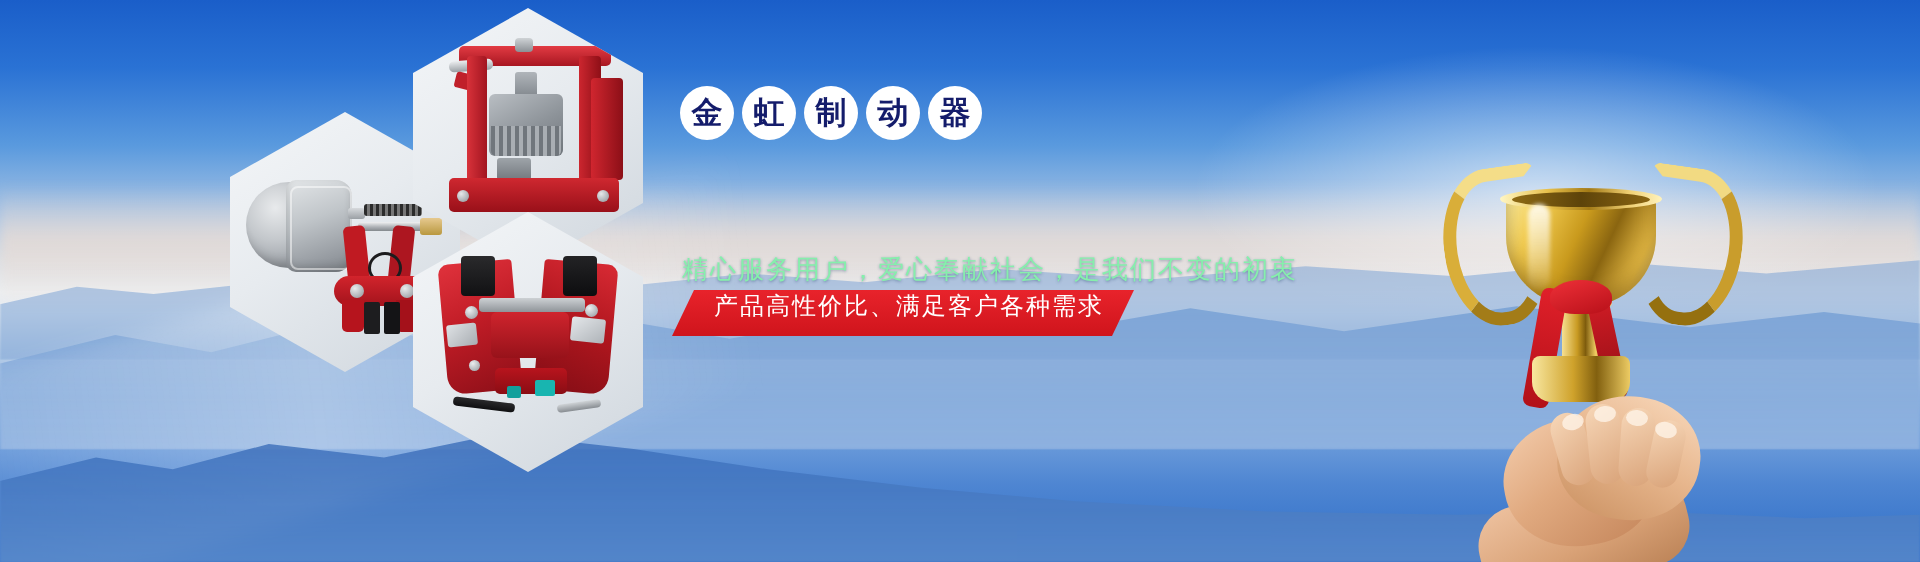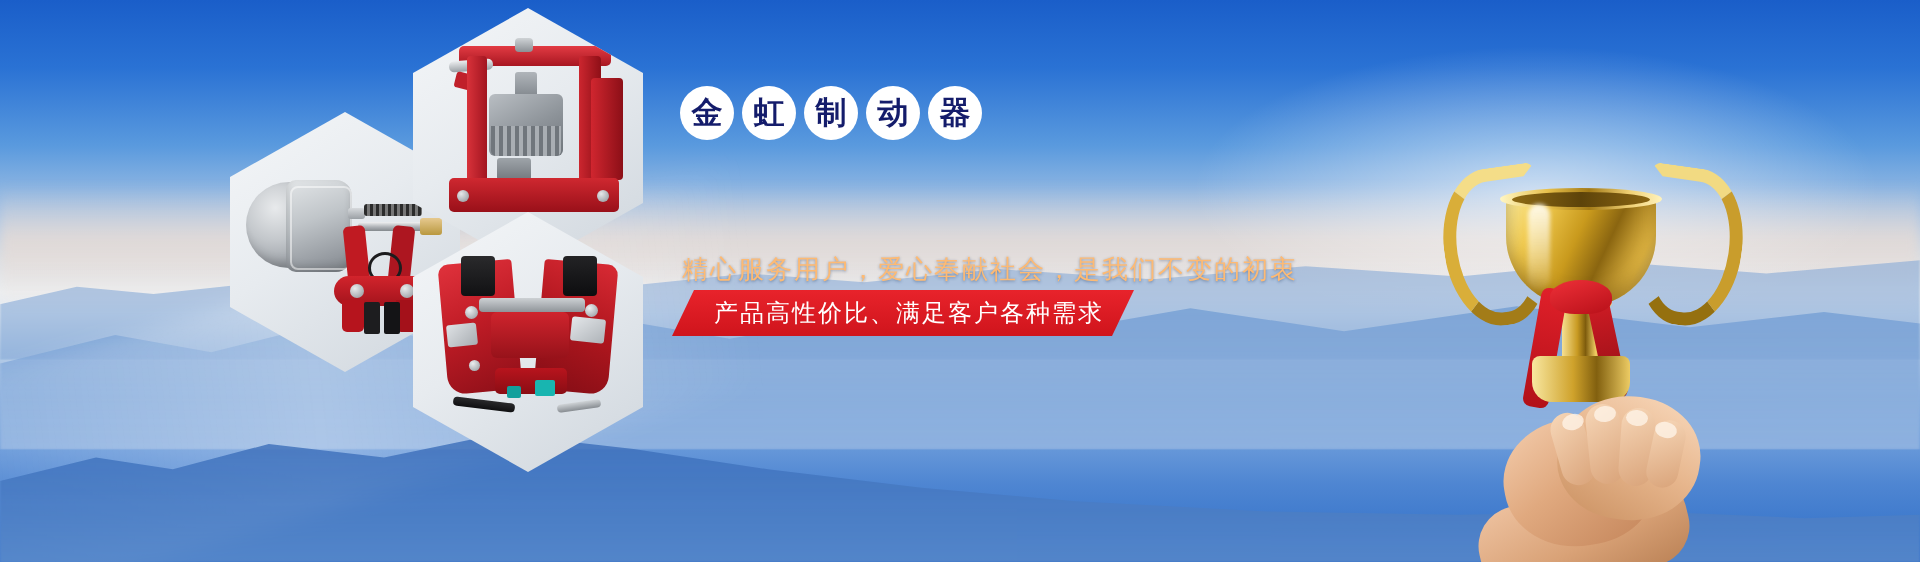--- a/index.html
+++ b/index.html
@@ -175,28 +175,28 @@
     font-family:"DejaVu Sans","Liberation Sans",sans-serif;
     background:linear-gradient(to bottom,#f8d27a 0%,#f6c861 30%,#f0a93c 62%,#e98c1c 100%);
     -webkit-background-clip:text;background-clip:text;color:transparent;
     -webkit-text-stroke:2px rgba(255,255,255,.75);
     paint-order:stroke fill;
     filter:drop-shadow(0 2px 2px rgba(0,0,0,.18));
     white-space:nowrap;
   }
   .subline{
     position:absolute;left:682px;top:252px;
-    font-size:26px;color:#fdba74;letter-spacing:2px;white-space:nowrap;
+    font-size:26px;color:#86efac;letter-spacing:2px;white-space:nowrap;
     text-shadow:0 1px 3px rgba(20,50,100,.45);
     font-family:"DejaVu Sans","Liberation Sans",sans-serif;
   }
   .ribbon{
     position:absolute;left:672px;top:290px;height:46px;
     background:linear-gradient(180deg,#e8232b 0%,#cf141c 100%);
-    display:flex;align-items:center;
+    display:flex;
     padding:0 30px 0 42px;
     clip-path:polygon(22px 0, 100% 0, calc(100% - 22px) 100%, 0% 100%);
     box-shadow:0 2px 6px rgba(120,0,0,.25);
   }
   .ribbon span{
     color:#ffffff;font-size:24px;letter-spacing:2px;white-space:nowrap;
     font-family:"DejaVu Sans","Liberation Sans",sans-serif;
   }
 
   

